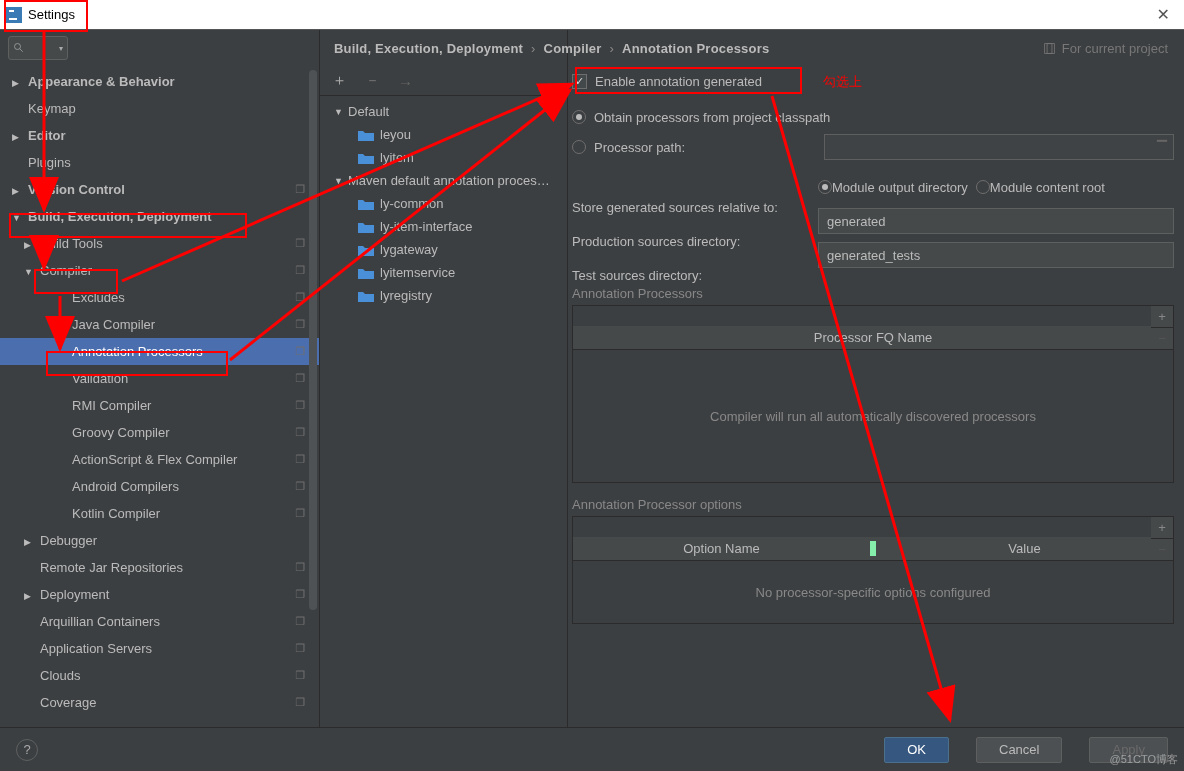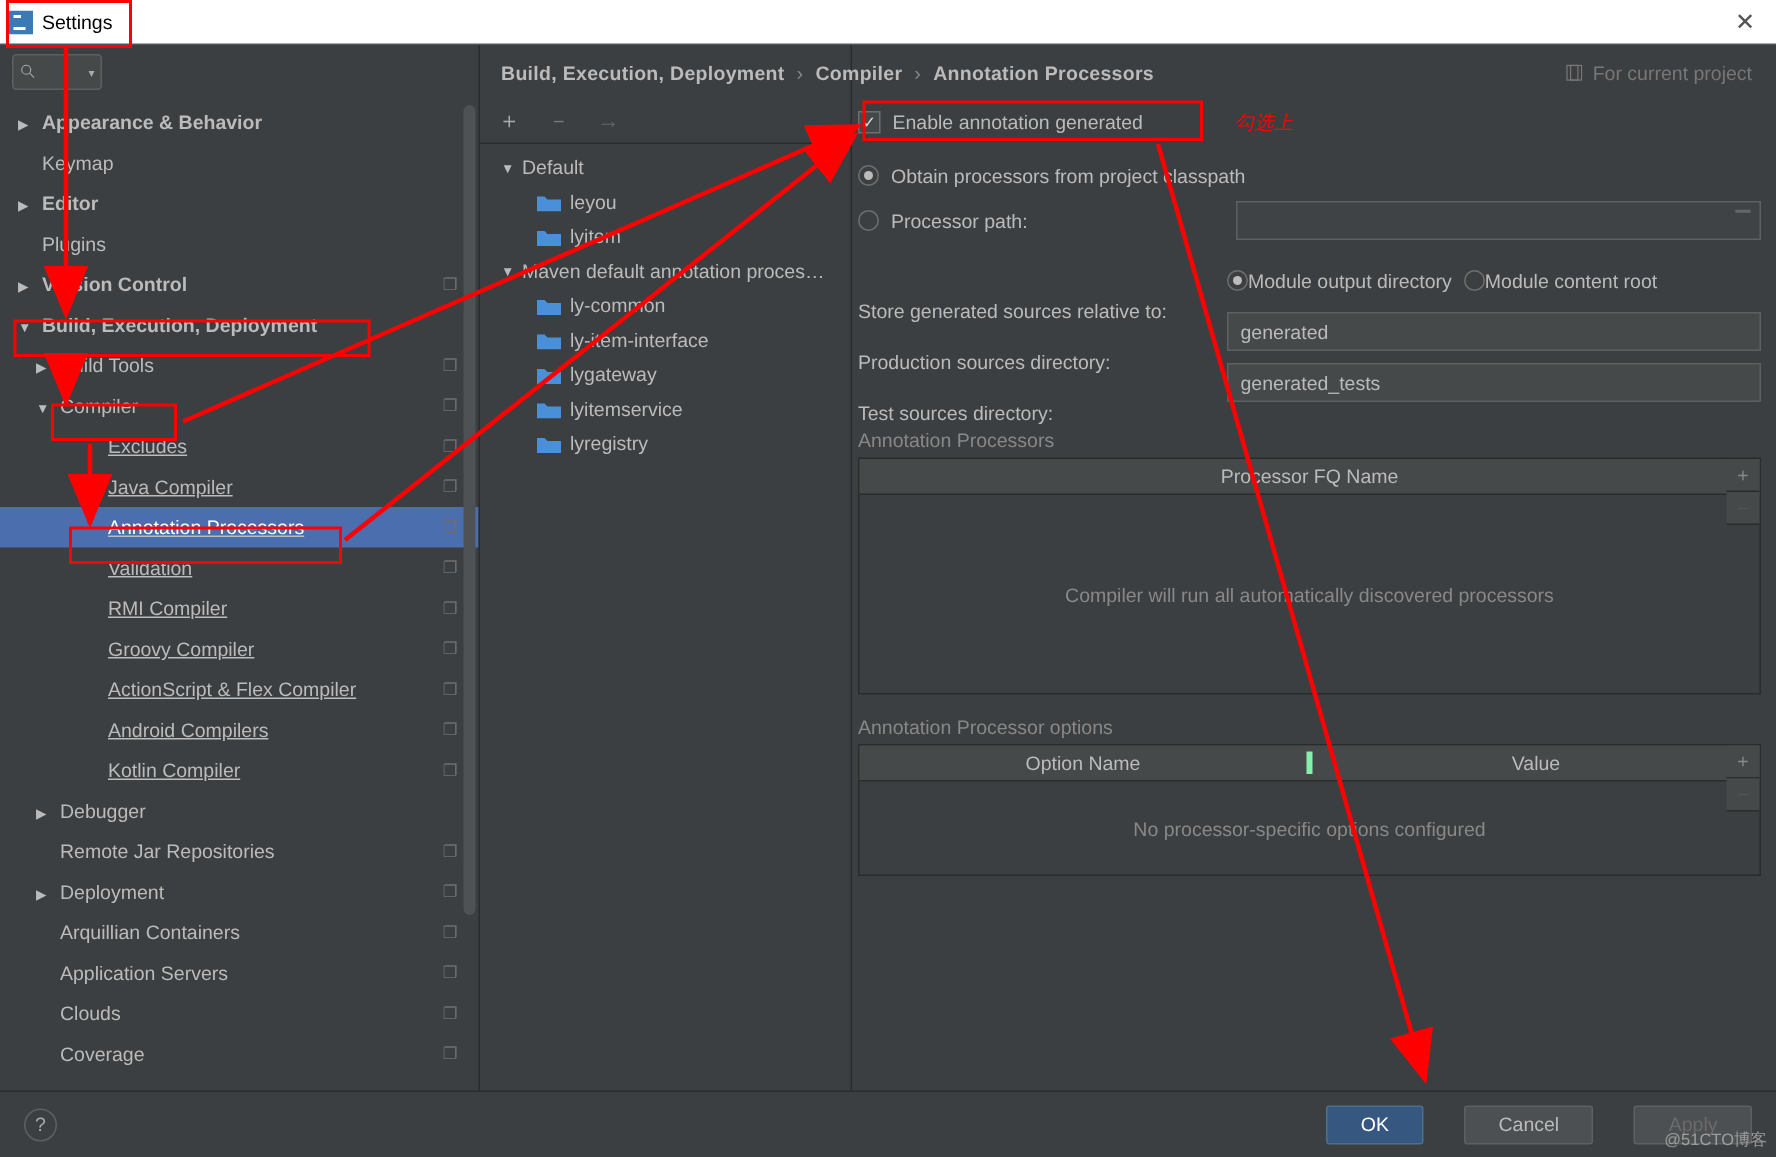--- a/index.html
+++ b/index.html
@@ -18,21 +18,21 @@
 .sidebar .search .box svg { width: 12px; height: 12px; }
 .tree { flex: 1; overflow: hidden; padding-top: 2px; }
 .tree-row { display: flex; align-items: center; height: 27px; padding-left: 12px; cursor: default; position: relative; }
 .tree-row .arrow { width: 10px; display: inline-block; margin-right: 6px; color: #bbb; }
 .tree-row .label { color: #bbb; }
 .tree-row.bold .label { font-weight: 600; }
 .tree-row.collapsed .arrow::before { content: "▶"; font-size: 9px; }
 .tree-row.expanded .arrow::before { content: "▼"; font-size: 9px; }
 .tree-row.none .arrow::before { content: ""; }
 .tree-row.indent1 { padding-left: 24px; }
-.tree-row.indent2 { padding-left: 56px; text-decoration: underline; }
+.tree-row.indent2 { padding-left: 56px; }
 .tree-row.selected { background: #4b6eaf; }
 .tree-row.selected .label { color: #fff; }
 .tree-row .copy-icon { position: absolute; right: 14px; color: #6e6e6e; font-size: 11px; }
 .sidebar .vscroll { position: absolute; right: 2px; top: 40px; width: 8px; height: 540px; background: #4e5254; border-radius: 4px; }
 
 
 .midcol { width: 248px; background: #3c3f41; border-right: 1px solid #2b2b2b; display: flex; flex-direction: column; }
 .breadcrumb { height: 36px; display: flex; align-items: center; padding-left: 14px; color: #bbb; font-weight: 600; letter-spacing: .2px; }
 .breadcrumb .sep { margin: 0 8px; color: #888; font-weight: 400; }
 .mid-toolbar { height: 30px; display: flex; align-items: center; padding-left: 12px; border-bottom: 1px solid #2b2b2b; gap: 18px; color: #aaa; }
@@ -54,40 +54,40 @@
 .radio { width: 14px; height: 14px; border: 1px solid #6e6e6e; border-radius: 50%; display: inline-flex; align-items: center; justify-content: center; }
 .radio.sel::after { content: ""; width: 6px; height: 6px; background: #bbb; border-radius: 50%; }
 .form-row { display: flex; align-items: center; height: 34px; }
 .form-row .lbl { width: 246px; color: #bbb; margin-top: 40px; }
 .form-row .inline-opts { display: flex; align-items: center; }
 .input { background: #45494a; border: 1px solid #5e6060; height: 26px; padding: 0 8px; color: #bbb; flex: 1; }
 .input.big { width: 338px; }
 .input.disabled { color: #777; background: #3f4345; display:flex; align-items:center; justify-content:flex-end; padding-right:6px; }
 .section-title { color: #888; margin-top: 14px; margin-bottom: 4px; }
 .table { border: 1px solid #2b2b2b; background: #3c3f41; position: relative; }
-.table .thead { height: 24px; background: #45494a; border-bottom: 1px solid #2b2b2b; display: flex; align-items: center; justify-content: center; color: #bbb; }
+.table .thead { height: 24px; background: #45494a; border-bottom: 1px solid #2b2b2b; display: flex; align-items: center; justify-content: center; color: #bbb; margin-top: 20px; }
 .table .tbody { height: 132px; display: flex; align-items: center; justify-content: center; color: #888; }
 .table .tbody.short { height: 62px; }
 .side-actions { position: absolute; right: 0; top: 0; width: 22px; display: flex; flex-direction: column; }
 .side-actions span { height: 22px; display: inline-flex; align-items: center; justify-content: center; color: #888; background: #45494a; border-bottom: 1px solid #2b2b2b; }
 .thead.split { display: flex; }
-.thead.split > div { flex: 1; text-align: center; border-right: 4px solid #86efac; }
+.thead.split > div { flex: 1; text-align: center; border-right: 6px solid #86efac; }
 .thead.split > div:last-child { border-right: none; }
 
 
 .footer { position: absolute; bottom: 0; left: 0; right: 0; height: 44px; border-top: 1px solid #2b2b2b; background: #3c3f41; display: flex; align-items: center; padding: 0 16px; }
 .footer .help { width: 22px; height: 22px; border: 1px solid #5e6060; border-radius: 50%; display: inline-flex; align-items: center; justify-content: center; color: #aaa; }
 .footer .btns { margin-left: auto; display: flex; gap: 27px; }
 .btn { height: 26px; padding: 0 22px; background: #4c5052; border: 1px solid #5e6060; color: #bbb; display: inline-flex; align-items: center; border-radius: 2px; }
 .btn.primary { background: #365880; border-color: #4a708b; color: #fff; }
 .btn.disabled { color: #6a6a6a; }
 
 
 .redbox { position: absolute; border: 2px solid #ff0000; pointer-events: none; }
-.redtext { position: absolute; color: #ff0000; font-size: 13px; font-family: sans-serif; pointer-events: none; font-style: italic; }
+.redtext { position: absolute; color: #ff0000; font-size: 13px; font-family: sans-serif; pointer-events: none; }
 svg.arrows { position: absolute; left: 0; top: 0; width: 1184px; height: 771px; pointer-events: none; }
 
 .watermark { position: absolute; right: 6px; bottom: 4px; color: #d0d0d0; font-size: 11px; opacity: .6; }
 </style>
 </head>
 <body>
 
 <div class="titlebar">
   <span class="icon">
     <svg viewBox="0 0 16 16">

